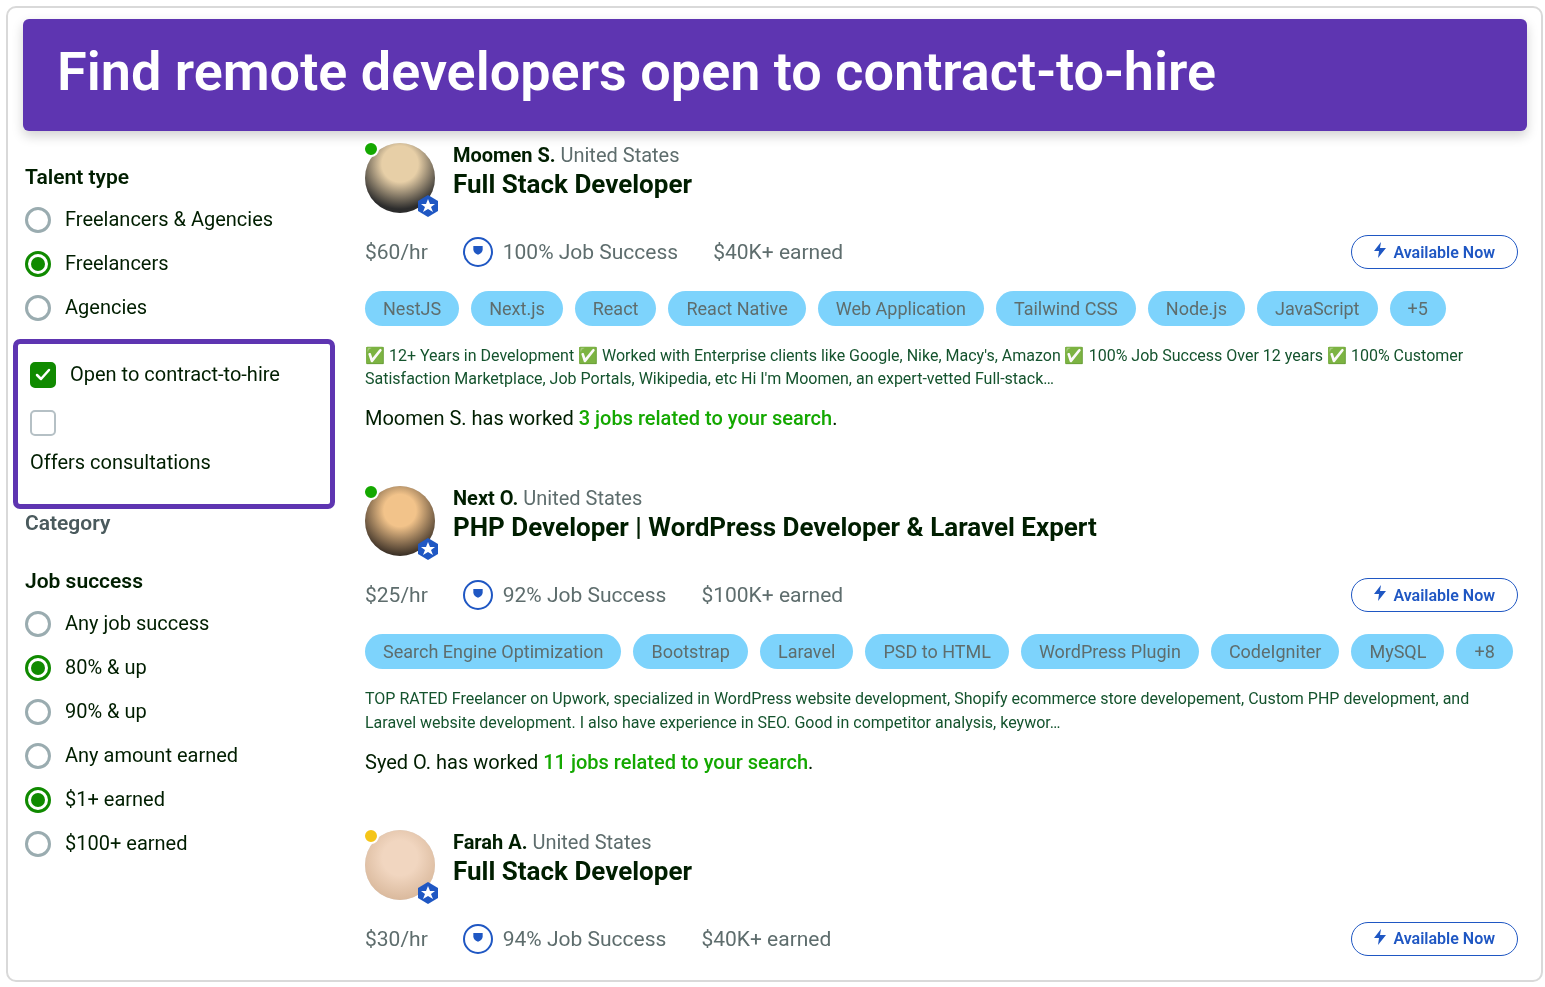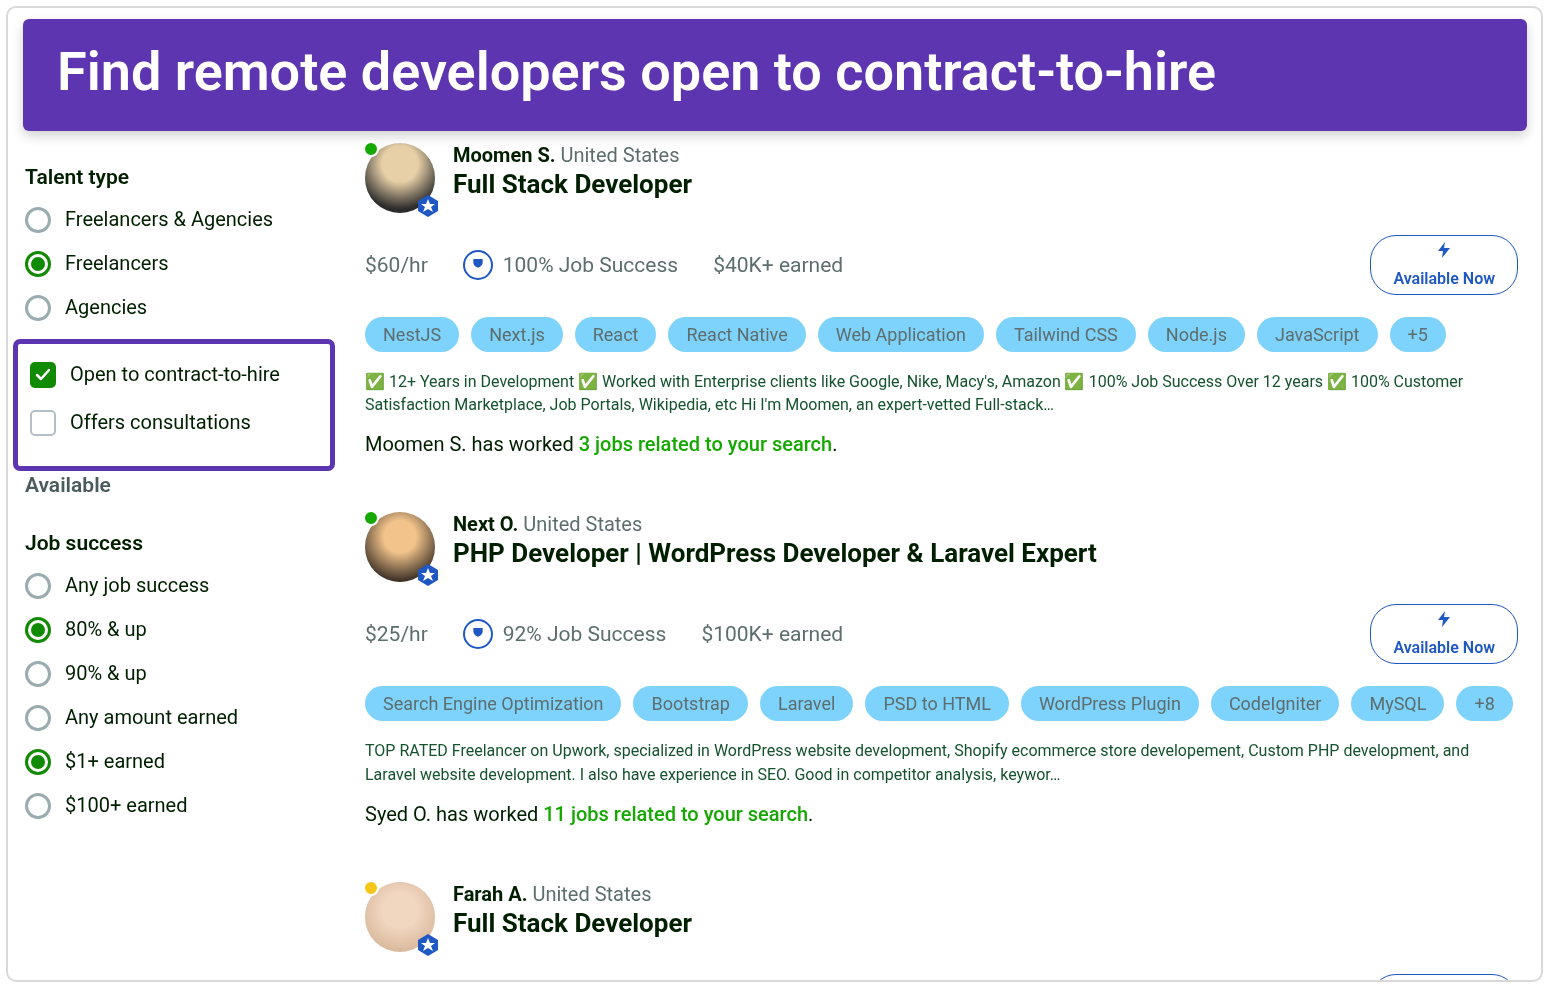--- a/index.html
+++ b/index.html
@@ -96,21 +96,21 @@
   }
   .checkbox.checked svg { display: block; }
   .checkbox svg { display: none; }
   .highlight-box {
     border: 5px solid #5e35b1;
     border-radius: 7px;
     padding: 18px 8px 30px 12px;
     margin: 8px 0 6px -12px;
   }
   .highlight-box .option-row { margin-bottom: 22px; }
-  .highlight-box .option-row:last-child { margin-bottom: 0; }
+  .highlight-box .option-row:last-child { margin-bottom: 0; flex-direction: column; }
 
   
   .card {
     padding: 0 6px 46px 0;
     margin-bottom: 10px;
   }
   .card-head {
     display: flex;
     gap: 18px;
     margin-bottom: 22px;
@@ -172,21 +172,20 @@
     border: 1.5px solid #1f57c3;
     color: #1f57c3;
     border-radius: 26px;
     padding: 6px 22px;
     font-size: 16px;
     font-weight: 600;
     display: inline-flex;
     align-items: center;
     gap: 7px;
     margin-left: auto;
-    flex-direction: column;
   }
   .skills-row {
     display: flex;
     gap: 12px;
     flex-wrap: wrap;
     margin-bottom: 18px;
   }
   .skill-pill {
     background: #7dd3fc;
     color: #5e6d6d;
@@ -243,21 +242,21 @@
           <span class="label">Open to contract-to-hire</span>
         </div>
         <div class="option-row">
           <span class="checkbox">
             
           </span>
           <span class="label">Offers consultations</span>
         </div>
       </div>
 
-      <div class="section-title" style="margin-top:-4px;color:#4a5a5d;">Available</div>
+      <div class="section-title" style="margin-top:-4px;color:#4a5a5d;">Category</div>
 
       <div class="section-title" style="margin-top:34px;">Job success</div>
       <div class="option-row">
         <span class="radio"></span>
         <span class="label">Any job success</span>
       </div>
       <div class="option-row">
         <span class="radio selected"></span>
         <span class="label">80% &amp; up</span>
       </div>

